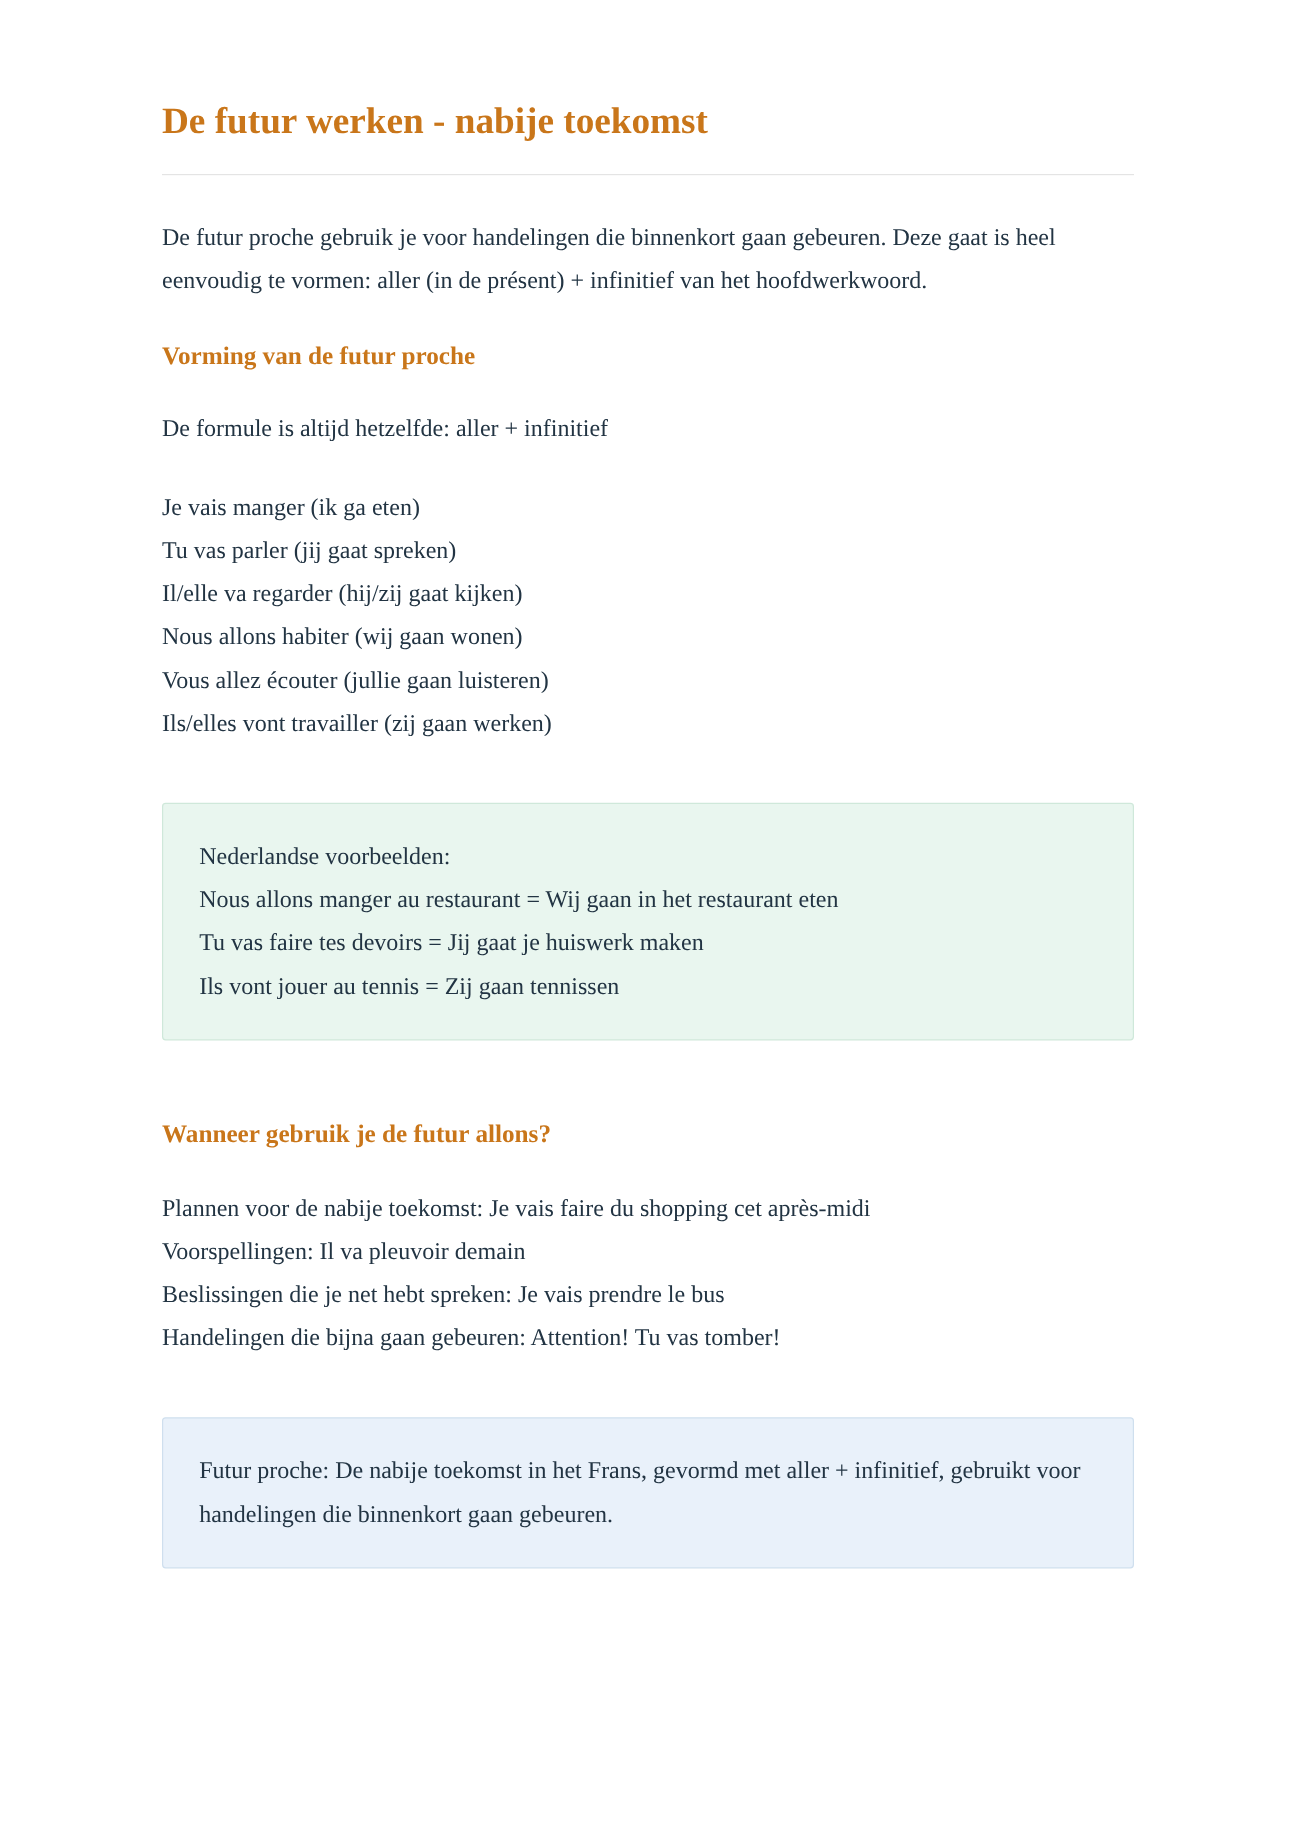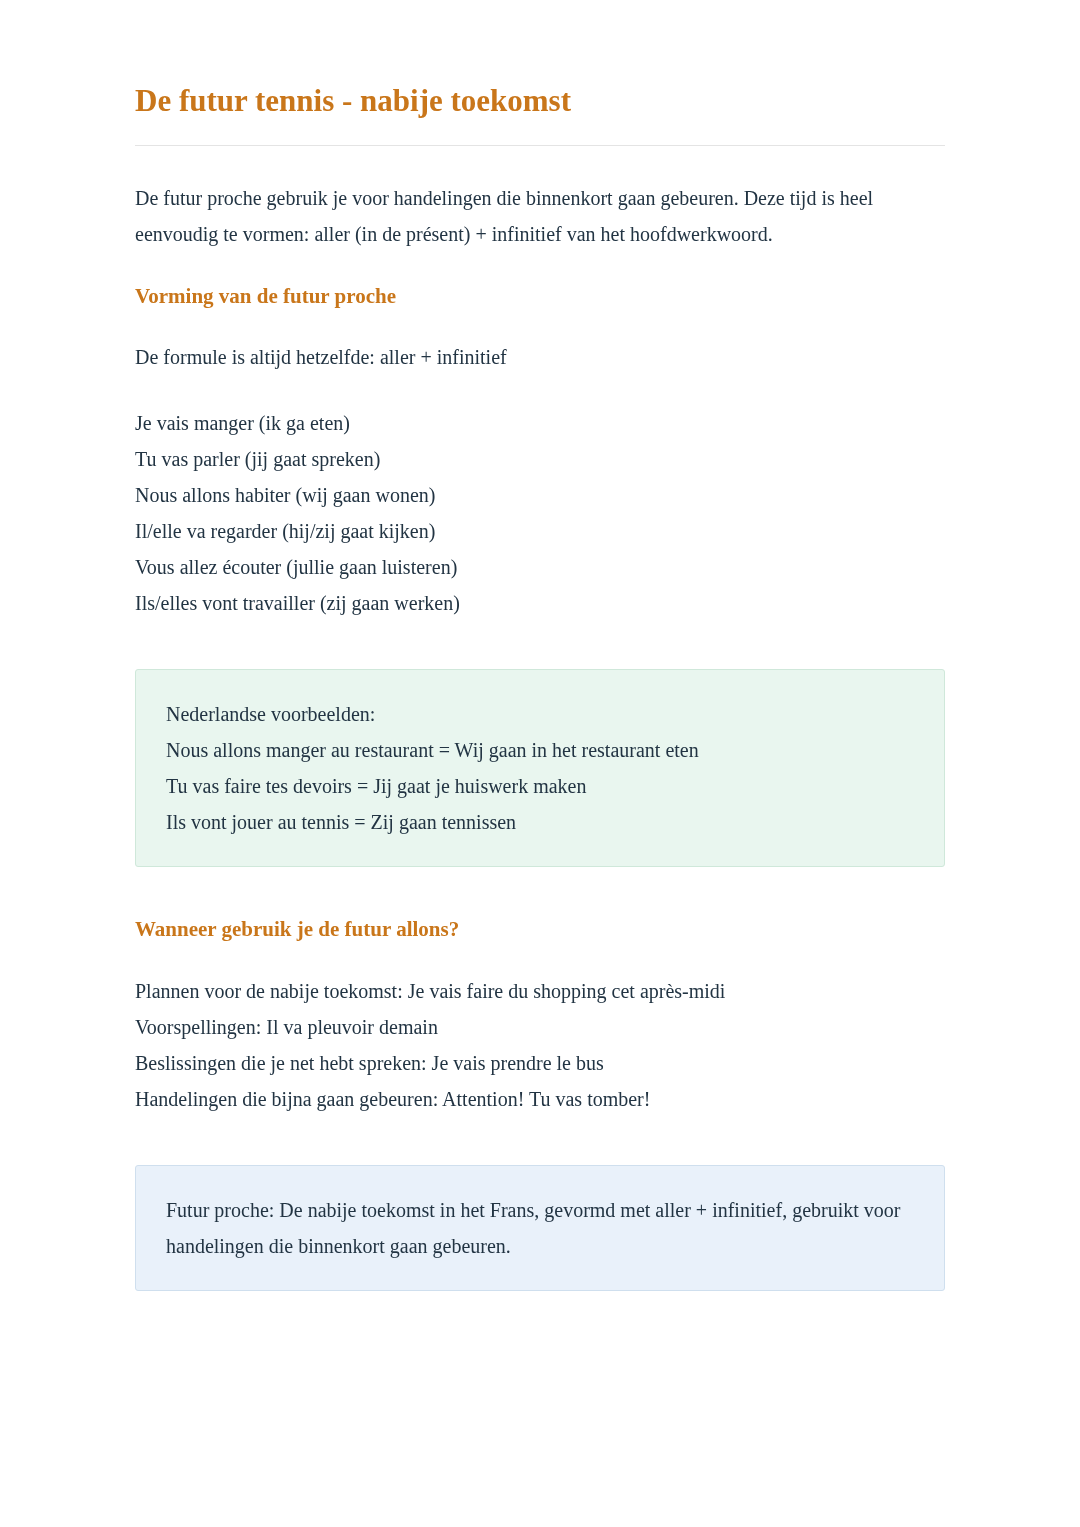--- a/index.html
+++ b/index.html
@@ -42,44 +42,44 @@
     line-height:1.4;
     font-weight:700;
     color:var(--accent);
     margin:22px 0 28px 0;
   }
   .line-list{margin:0 0 30px 0;}
   .line{margin:0;}
   .box{
     border-radius:3px;
     padding:26px 30px;
-    margin:48px 0 48px 0;
+    margin:48px 0 64px 0;
   }
   .box.green{background:var(--green-box-bg);border:1px solid var(--green-box-border);}
   .box.blue{background:var(--blue-box-bg);border:1px solid var(--blue-box-border);}
 </style>
 </head>
 <body>
 
 <div class="page">
 
-  <h1 class="page-title">De futur tennis - nabije toekomst</h1>
+  <h1 class="page-title">De futur werken - nabije toekomst</h1>
   <hr class="title-divider">
 
-  <p class="para">De futur proche gebruik je voor handelingen die binnenkort gaan gebeuren. Deze tijd is heel eenvoudig te vormen: aller (in de présent) + infinitief van het hoofdwerkwoord.</p>
+  <p class="para">De futur proche gebruik je voor handelingen die binnenkort gaan gebeuren. Deze gaat is heel eenvoudig te vormen: aller (in de présent) + infinitief van het hoofdwerkwoord.</p>
 
   <h2 class="section-heading">Vorming van de futur proche</h2>
 
   <p class="para">De formule is altijd hetzelfde: aller + infinitief</p>
 
   <div class="line-list">
     <div class="line">Je vais manger (ik ga eten)</div>
     <div class="line">Tu vas parler (jij gaat spreken)</div>
+    <div class="line">Il/elle va regarder (hij/zij gaat kijken)</div>
     <div class="line">Nous allons habiter (wij gaan wonen)</div>
-    <div class="line">Il/elle va regarder (hij/zij gaat kijken)</div>
     <div class="line">Vous allez écouter (jullie gaan luisteren)</div>
     <div class="line">Ils/elles vont travailler (zij gaan werken)</div>
   </div>
 
   <div class="box green">
     <div class="line">Nederlandse voorbeelden:</div>
     <div class="line">Nous allons manger au restaurant = Wij gaan in het restaurant eten</div>
     <div class="line">Tu vas faire tes devoirs = Jij gaat je huiswerk maken</div>
     <div class="line">Ils vont jouer au tennis = Zij gaan tennissen</div>
   </div>

